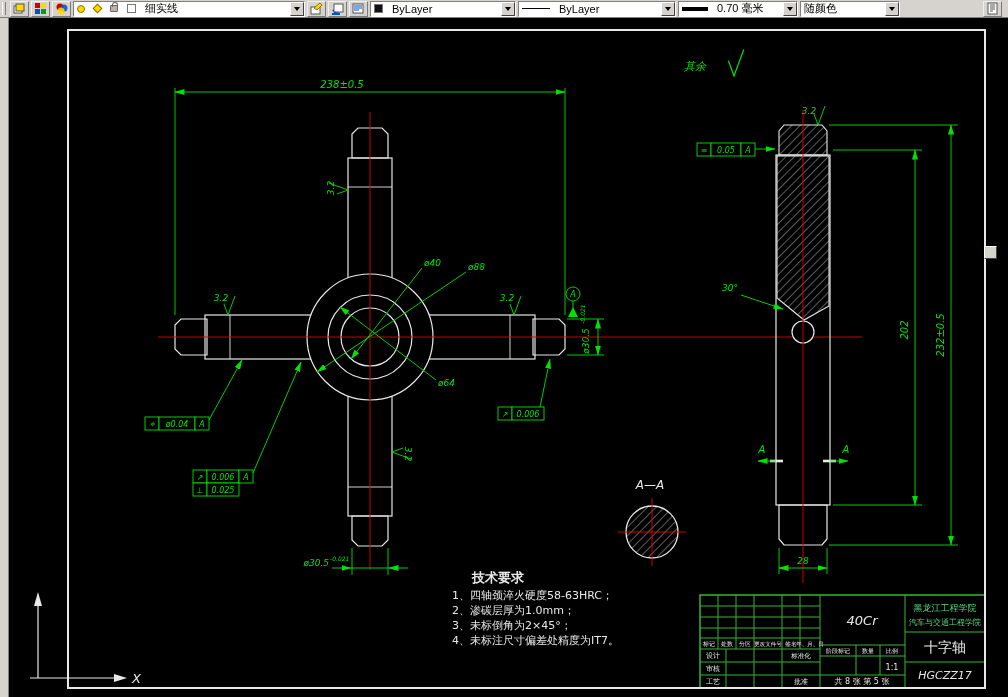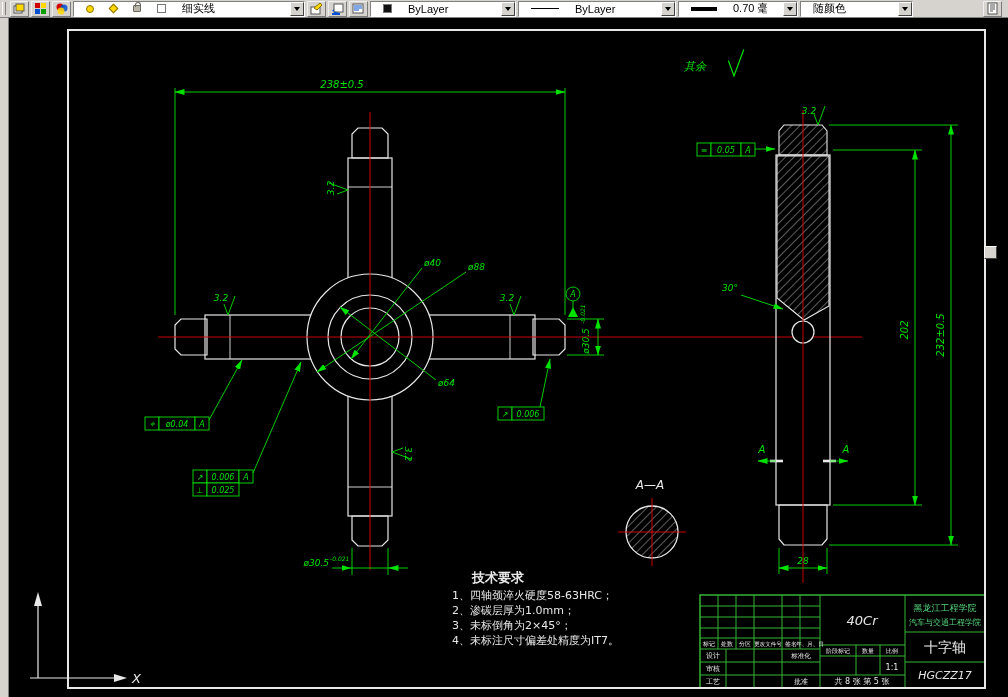--- a/index.html
+++ b/index.html
@@ -9,35 +9,35 @@
   *{margin:0;padding:0;box-sizing:border-box}
   html,body{width:1008px;height:697px;overflow:hidden;background:#000;font-family:"Liberation Sans",sans-serif}
 
   
   .toolbar{position:absolute;left:0;top:0;width:1008px;height:18px;background:var(--toolbar_bg);
     border-bottom:1px solid #808080;display:flex;align-items:center;gap:2px;padding-left:2px;z-index:10}
   .grip{width:4px;height:13px;border-left:1px solid #fff;border-right:1px solid #808080;margin-right:2px}
   .tb-btn{width:19px;height:16px;background:var(--toolbar_bg);border:1px solid;border-color:#efefef #7a7a7a #7a7a7a #efefef;
     display:flex;align-items:center;justify-content:center;padding:0}
   .combo{height:16px;background:#fff;border:1px solid;border-color:#808080 #fff #fff #808080;
-    display:flex;align-items:center;gap:16px;padding-left:12px;font-size:11px;color:#000;position:relative}
+    display:flex;align-items:center;gap:9px;padding-left:3px;font-size:11px;color:#000;position:relative}
   .combo .txt{white-space:nowrap;overflow:hidden;flex:1}
   .drop{width:14px;height:14px;margin-left:auto;background:var(--toolbar_bg);border:1px solid;
     border-color:#fff #404040 #404040 #fff;display:flex;align-items:center;justify-content:center;flex:none}
   .arr{width:0;height:0;border-left:3px solid transparent;border-right:3px solid transparent;border-top:4px solid #000}
   .bulb{width:8px;height:8px;border-radius:50%;background:#ffd800;border:1px solid #8a7400;flex:none}
   .sun{width:7px;height:7px;background:#ffd800;border:1px solid #8a7400;transform:rotate(45deg);flex:none}
   .lock{width:8px;height:7px;background:#b8b4aa;border:1px solid #6a675f;border-radius:1px;position:relative;flex:none}
   .lock::before{content:"";position:absolute;left:1px;top:-4px;width:4px;height:4px;border:1px solid #6a675f;border-bottom:none;border-radius:3px 3px 0 0}
   .chip{width:9px;height:9px;border:1px solid #777;flex:none}
   .chip.white{background:#fff}
   .chip.black{background:#111}
   .ltline{width:28px;height:1px;background:#000;flex:none}
   .lwline{width:26px;height:4px;background:#000;flex:none}
-  .w-layer{width:232px}.w-color{width:146px}.w-ltype{width:158px}.w-lweight{width:120px}.w-pstyle{width:113px}
+  .w-layer{width:232px}.w-color{width:146px}.w-ltype{width:158px}.w-lweight{width:120px}.w-pstyle{width:100px}
   .spacer{flex:1}
 
   
   .canvas{position:absolute;left:0;top:18px;width:1008px;height:679px;background:var(--canvas_bg)}
   .dock-strip{position:absolute;left:0;top:18px;width:9px;height:679px;background:var(--toolbar_bg);
     border-right:1px solid #808080;z-index:5}
   .side-thumb{position:absolute;left:984px;top:246px;width:13px;height:13px;background:var(--toolbar_bg);
     border:1px solid;border-color:#fff #404040 #404040 #fff;z-index:6}
 
   

